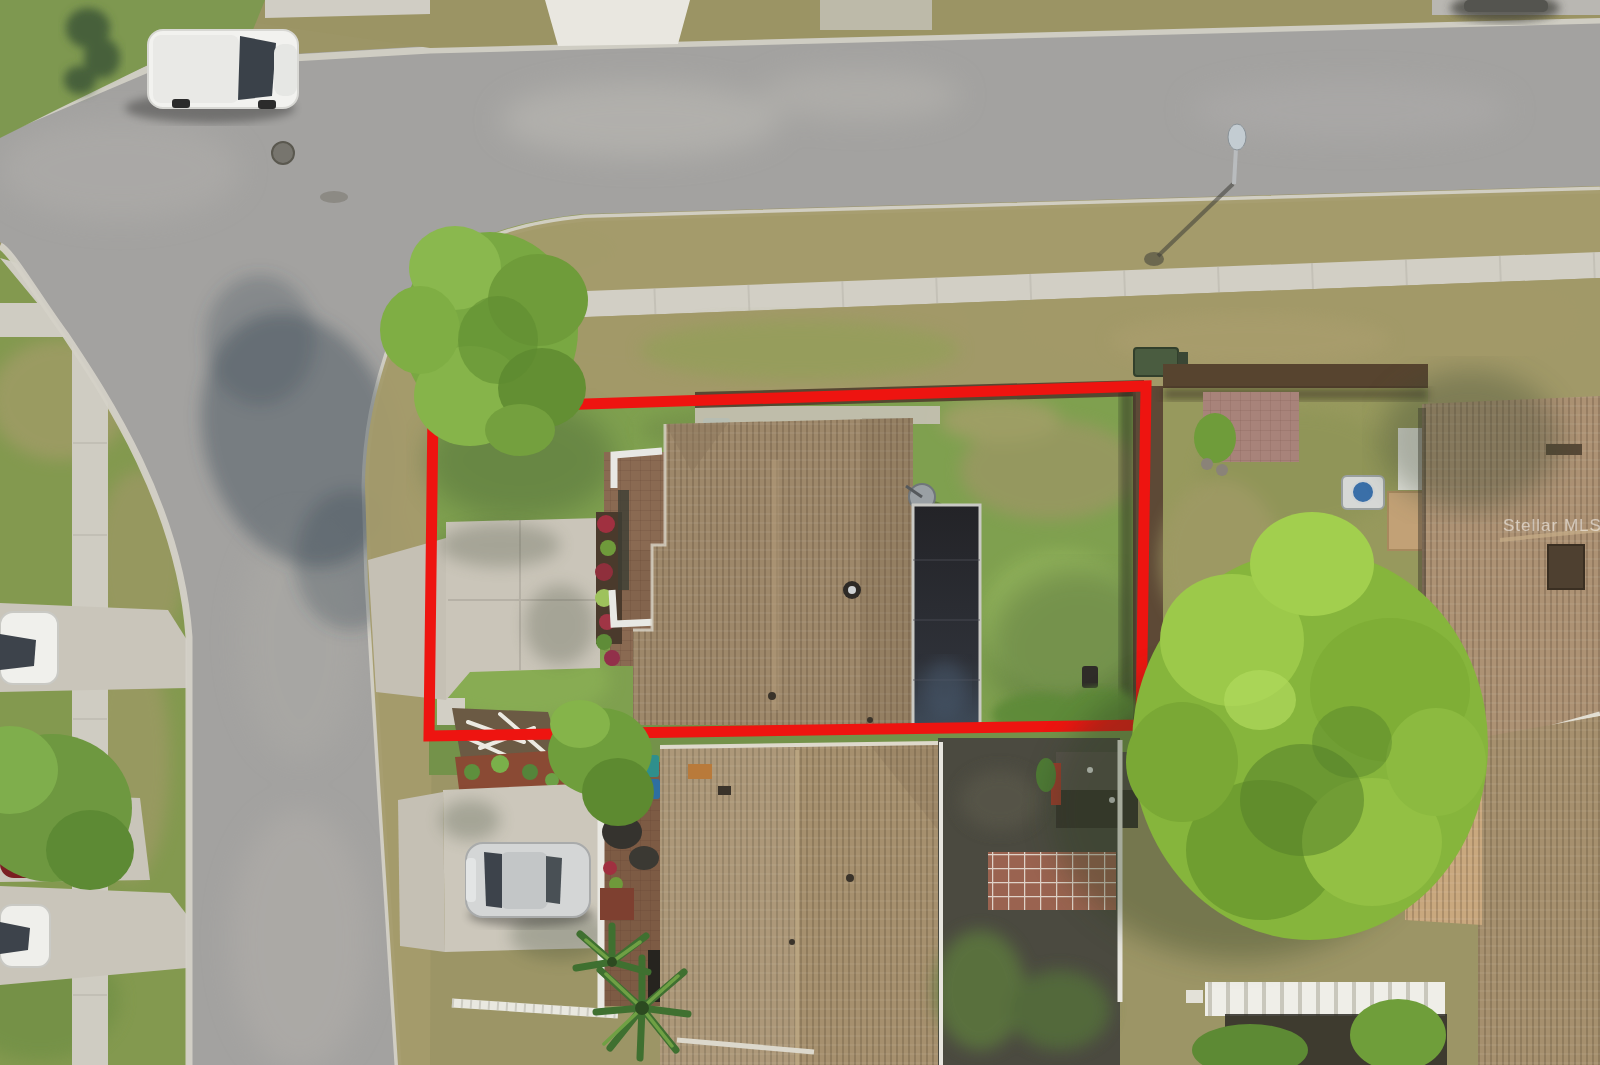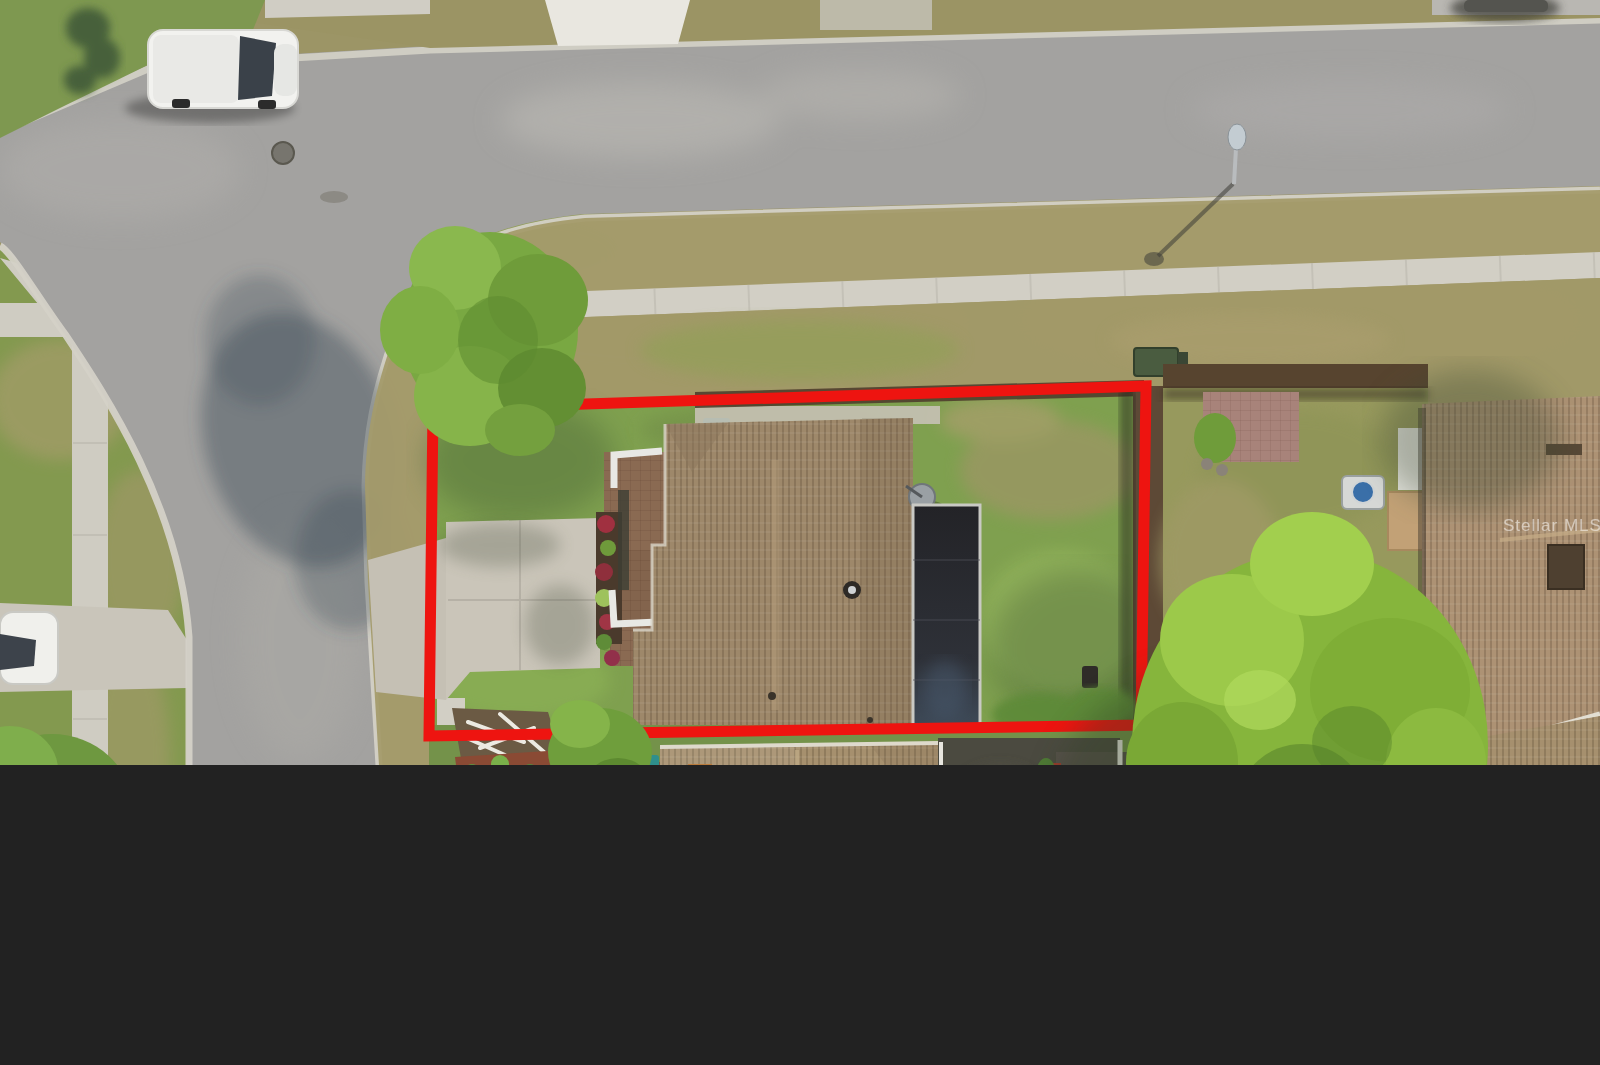--- a/index.html
+++ b/index.html
@@ -1,16 +1,16 @@
 <!DOCTYPE html>
 <html><head>
 <meta charset="utf-8">
 <style>
   html,body{margin:0;padding:0;background:#222;}
-  #stage{position:relative;width:1600px;height:765px;overflow:hidden;
+  #stage{position:relative;width:1600px;height:1065px;overflow:hidden;
          font-family:"Liberation Sans", sans-serif;background:#9c9566;}
   #stage svg{position:absolute;left:0;top:0;}
   .watermark{position:absolute;left:1503px;top:516px;font-size:17px;font-weight:400;
              color:rgba(255,255,255,.45);letter-spacing:1px;white-space:nowrap;
              text-shadow:0 0 1px rgba(255,255,255,.15);}
 </style>
 </head>
 <body>
 
 <div id="stage">

